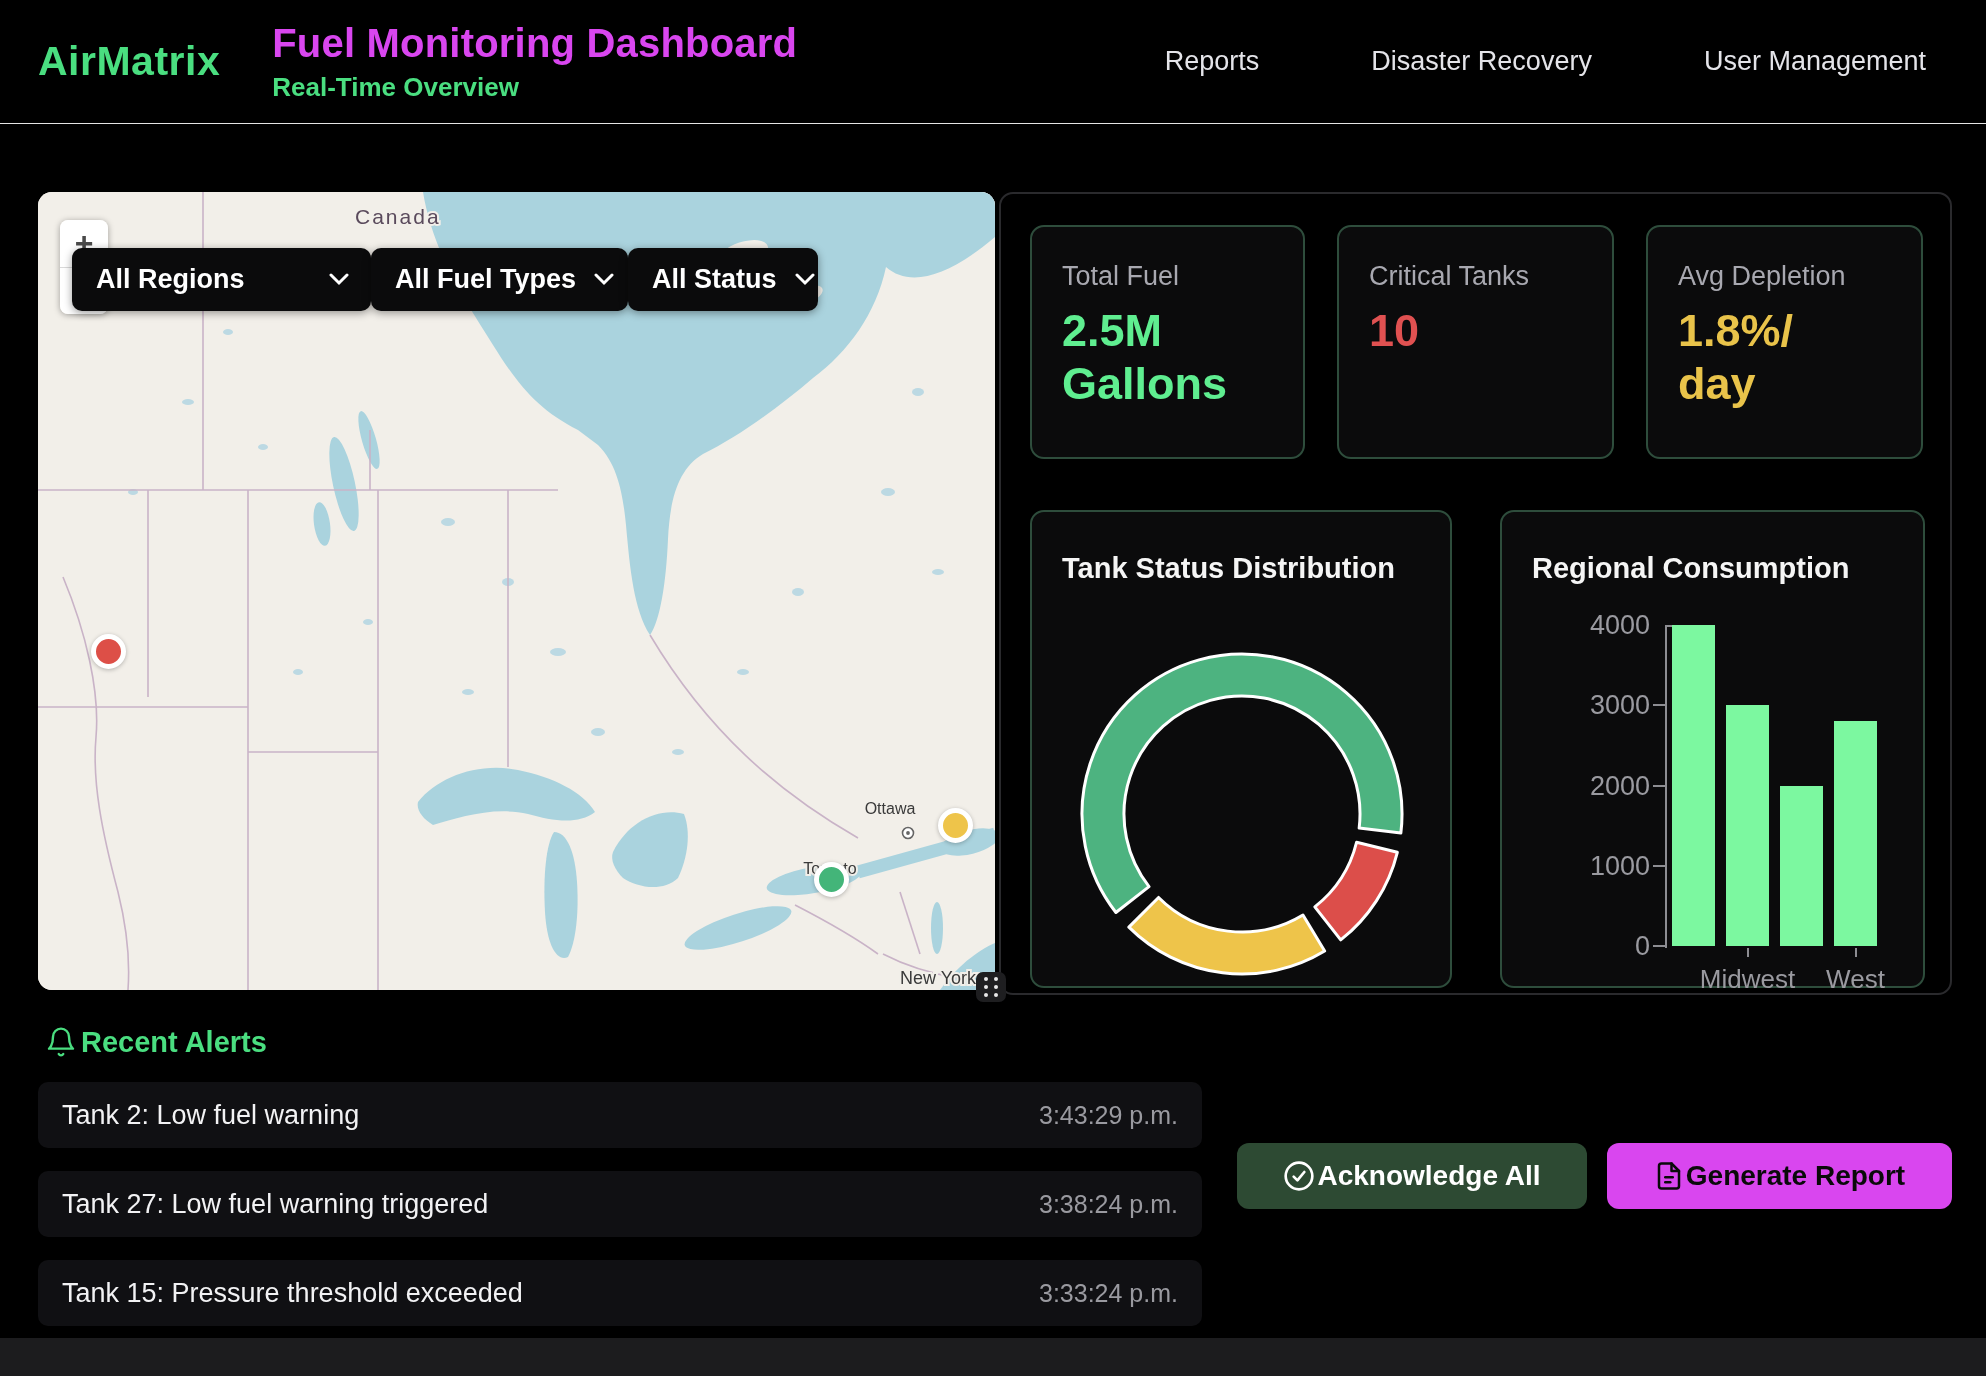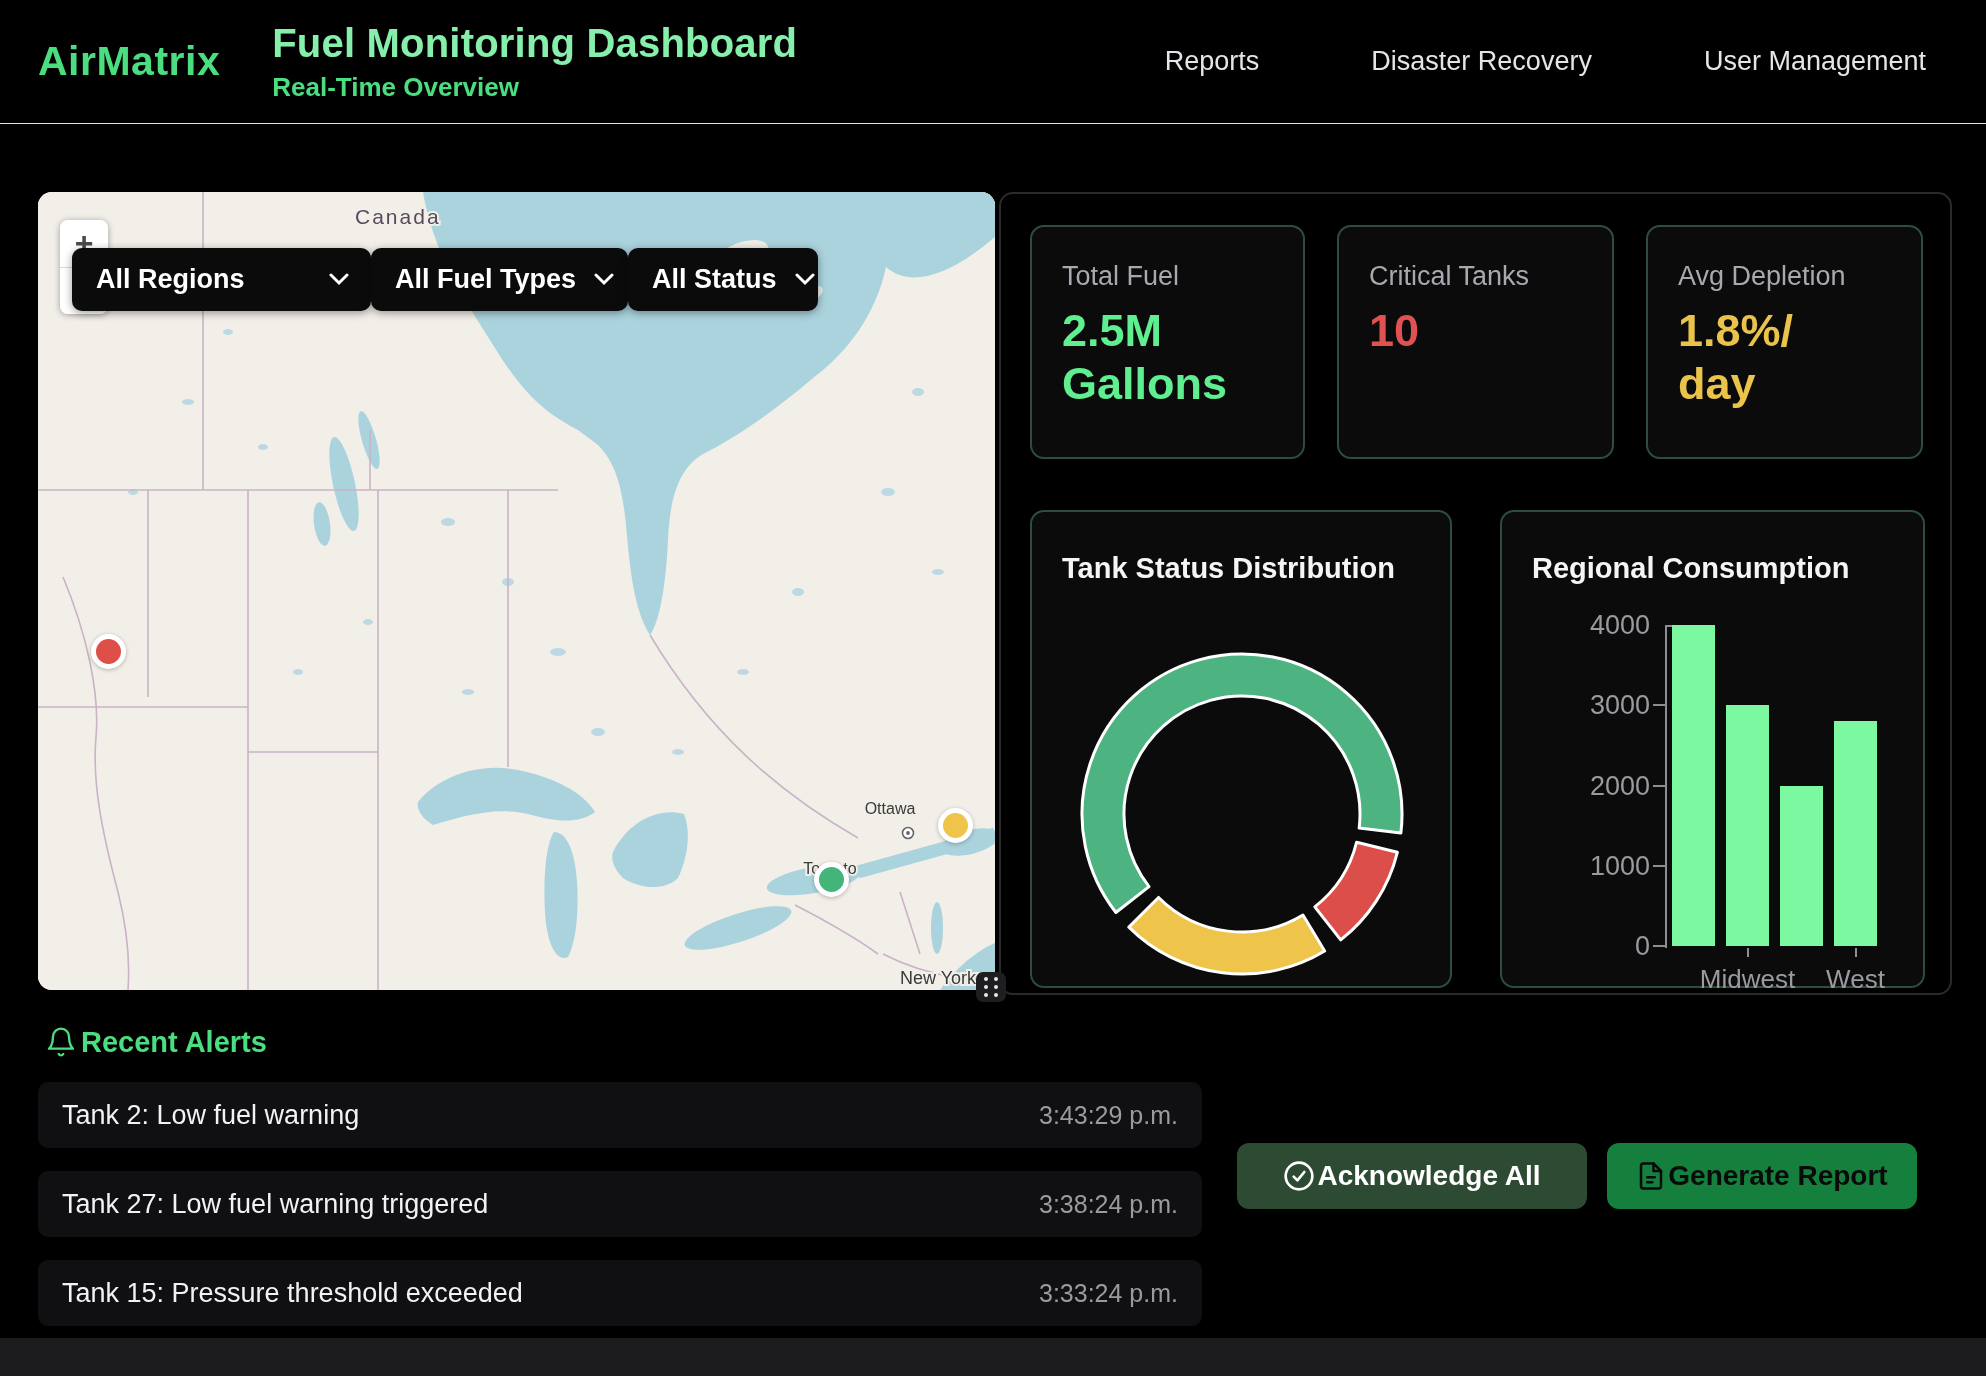--- a/index.html
+++ b/index.html
@@ -5,21 +5,21 @@
   html,body{margin:0;padding:0;background:#000;}
   .app{position:relative;width:1986px;height:1376px;background:#000;overflow:hidden;
        font-family:"Liberation Sans",sans-serif;-webkit-font-smoothing:antialiased;}
 
   
   .header{position:absolute;left:0;top:0;width:100%;height:124px;background:#000;
           border-bottom:1px solid #e5e5e5;display:flex;align-items:center;box-sizing:border-box;
           padding:0 60px 0 38px;}
   .brand{font-size:41px;font-weight:700;color:#4ade80;letter-spacing:.5px;}
   .titleblock{margin-left:52px;}
-  .page-title{font-size:40px;font-weight:700;color:#86efac;letter-spacing:.2px;}
+  .page-title{font-size:40px;font-weight:700;color:#d946ef;letter-spacing:.2px;}
   .page-subtitle{font-size:26px;font-weight:700;color:#4ade80;margin-top:6px;}
   .nav{margin-left:auto;display:flex;gap:112px;}
   .nav-item{font-size:27px;color:#e4e4e9;font-weight:500;cursor:pointer;white-space:nowrap;}
 
   
   .map-card{position:absolute;left:38px;top:192px;width:957px;height:798px;border-radius:14px;
             overflow:hidden;background:#f2efe9;}
   .map-svg{position:absolute;left:0;top:0;}
   .zoomctl{position:absolute;left:22px;top:28px;width:48px;z-index:2;border-radius:8px;
            box-shadow:0 1px 6px rgba(0,0,0,.35);overflow:hidden;}
@@ -67,21 +67,21 @@
   .alert-row{position:absolute;left:38px;width:1164px;height:66px;background:#101013;border-radius:10px;
              display:flex;align-items:center;justify-content:space-between;padding:10px 24px;box-sizing:border-box;
              cursor:pointer;}
   .alert-text{font-size:27px;color:#f2f2f4;}
   .alert-time{font-size:25px;color:#9a9aa0;}
 
   
   .btn{position:absolute;height:66px;border-radius:12px;display:flex;align-items:center;justify-content:center;
        gap:2px;font-size:28px;font-weight:700;cursor:pointer;box-sizing:border-box;}
   .btn-ack{left:1237px;top:1143px;width:350px;background:#2d4a33;color:#fff;}
-  .btn-gen{left:1607px;top:1143px;width:310px;background:#15803d;color:#0a0a0a;}
+  .btn-gen{left:1607px;top:1143px;width:345px;background:#d946ef;color:#0a0a0a;}
 
   .footer{position:absolute;left:0;bottom:0;width:100%;height:38px;background:#1c1c1e;}
 
   
   .mtext{font-family:"Liberation Sans",sans-serif;paint-order:stroke;stroke:#f2efe9;stroke-width:4px;}
 </style>
 </head>
 <body>
 
 <div class="app">

